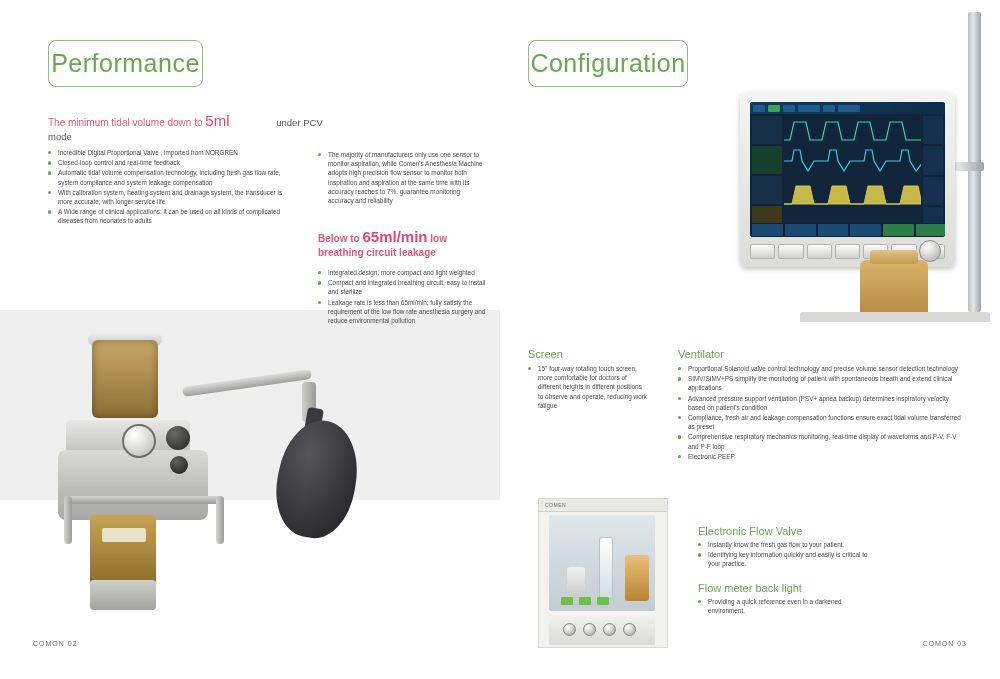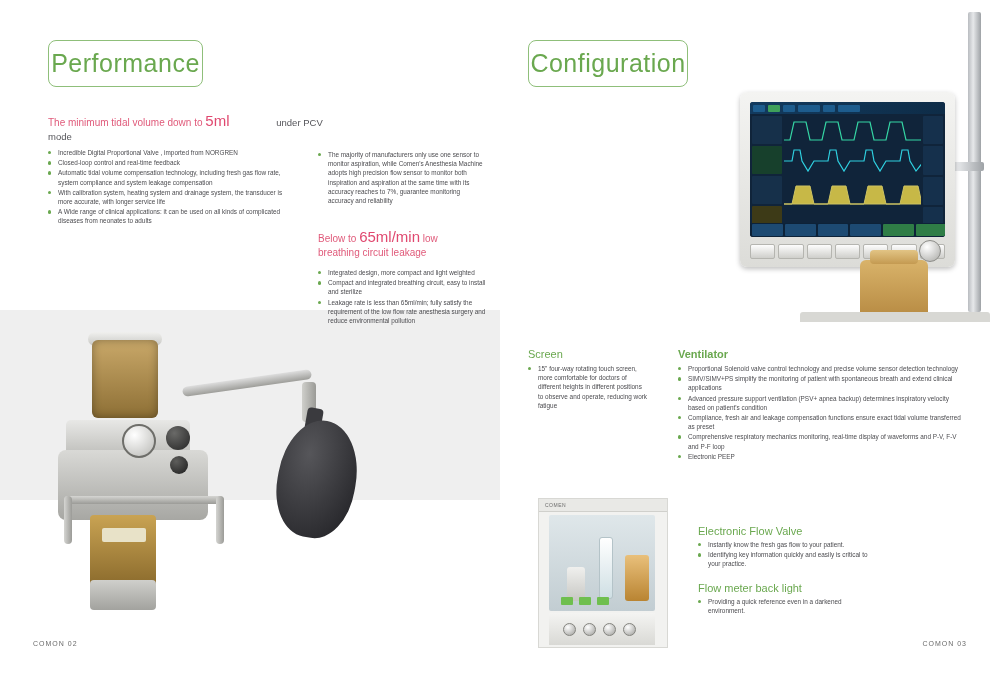--- a/index.html
+++ b/index.html
@@ -51,21 +51,21 @@
     font-size: 15px;
     color: #e0486f;
   }
   .stat-line .dark {
     color: #55555a;
     font-size: 9.5px;
     margin-left: 44px;
   }
   #stat-tidal { left: 48px; top: 114px; width: 280px; }
   #stat-sensor { left: 318px; top: 114px; width: 180px; }
-  #stat-leak   { left: 318px; top: 230px; width: 180px; }
+  #stat-leak   { left: 318px; top: 230px; width: 180px; font-weight: bold; }
 
   
   .bullets {
     position: absolute;
     margin: 0;
     padding: 0;
     list-style: none;
   }
   .bullets li {
     position: relative;
@@ -94,21 +94,21 @@
   #bullets-backlight { left: 698px; top: 597px; width: 180px; }
 
   
   .sub-heading {
     position: absolute;
     color: #6aa84f;
     font-size: 11px;
     line-height: 14px;
   }
   #sub-screen { left: 528px; top: 347px; }
-  #sub-vent   { left: 678px; top: 347px; font-weight: bold; }
+  #sub-vent   { left: 678px; top: 347px; }
   #sub-flow   { left: 698px; top: 524px; }
   #sub-backlight { left: 698px; top: 581px; }
 
   
   .footer {
     position: absolute;
     font-size: 7px;
     letter-spacing: 1px;
     color: #6b6b6b;
   }

